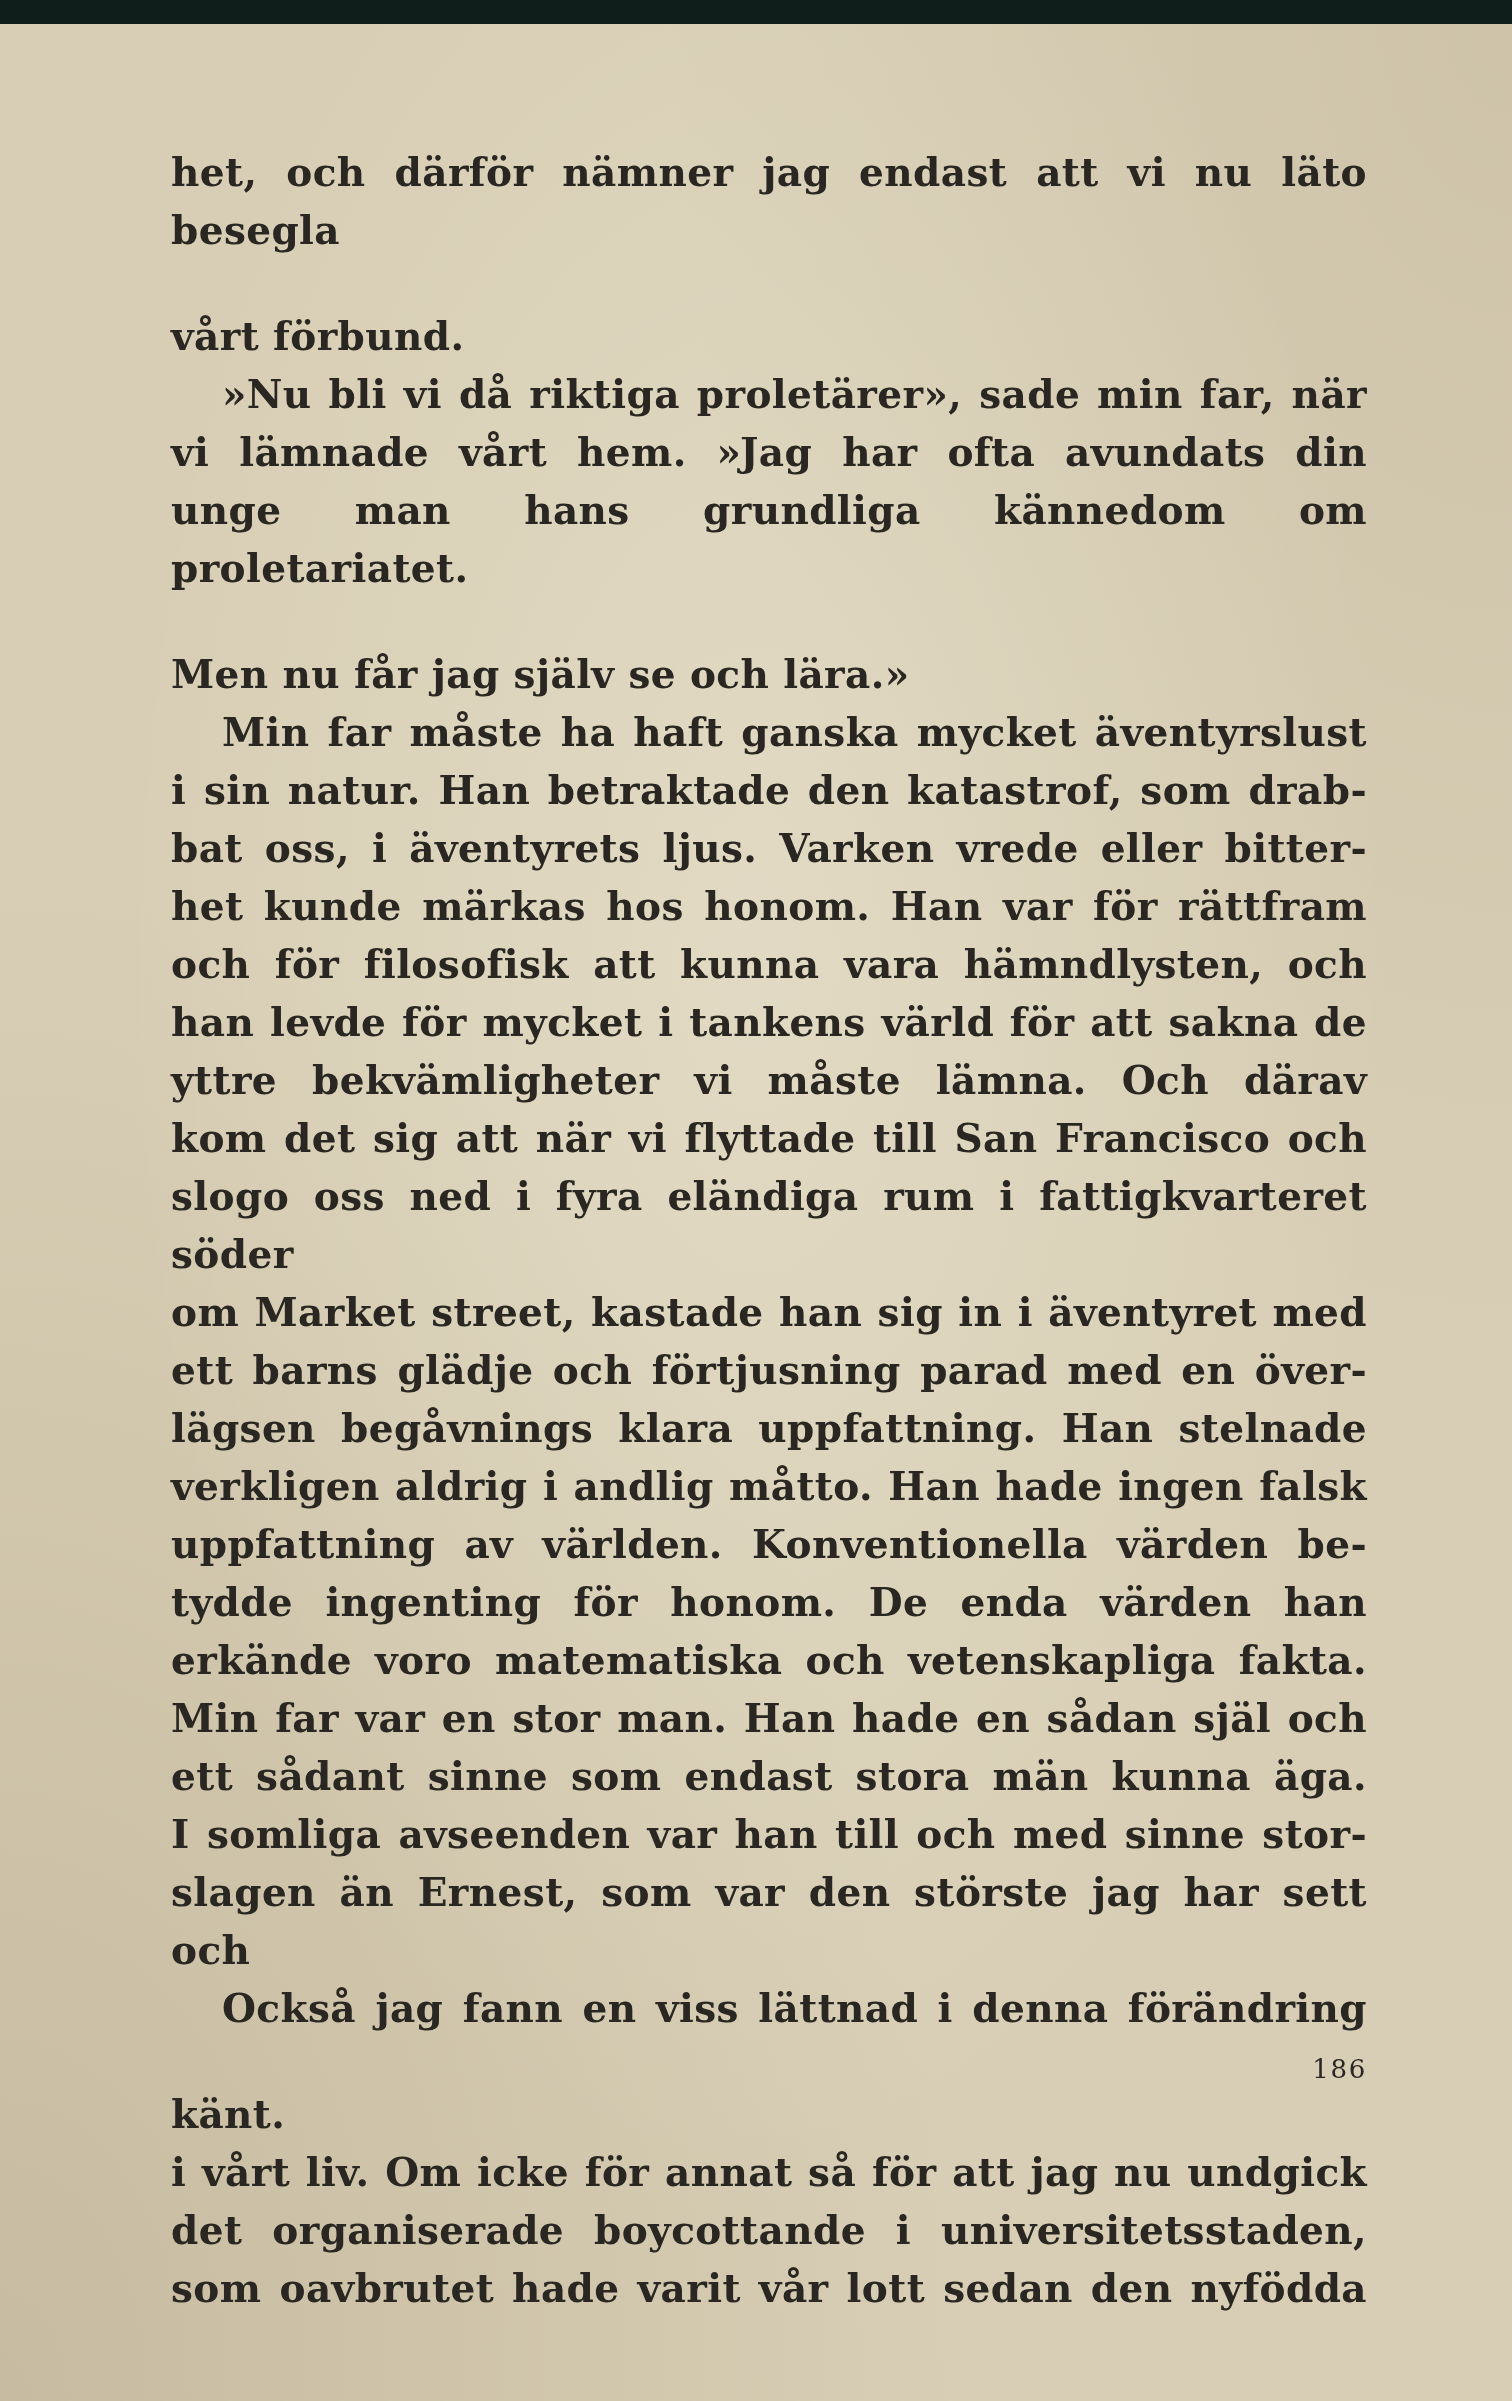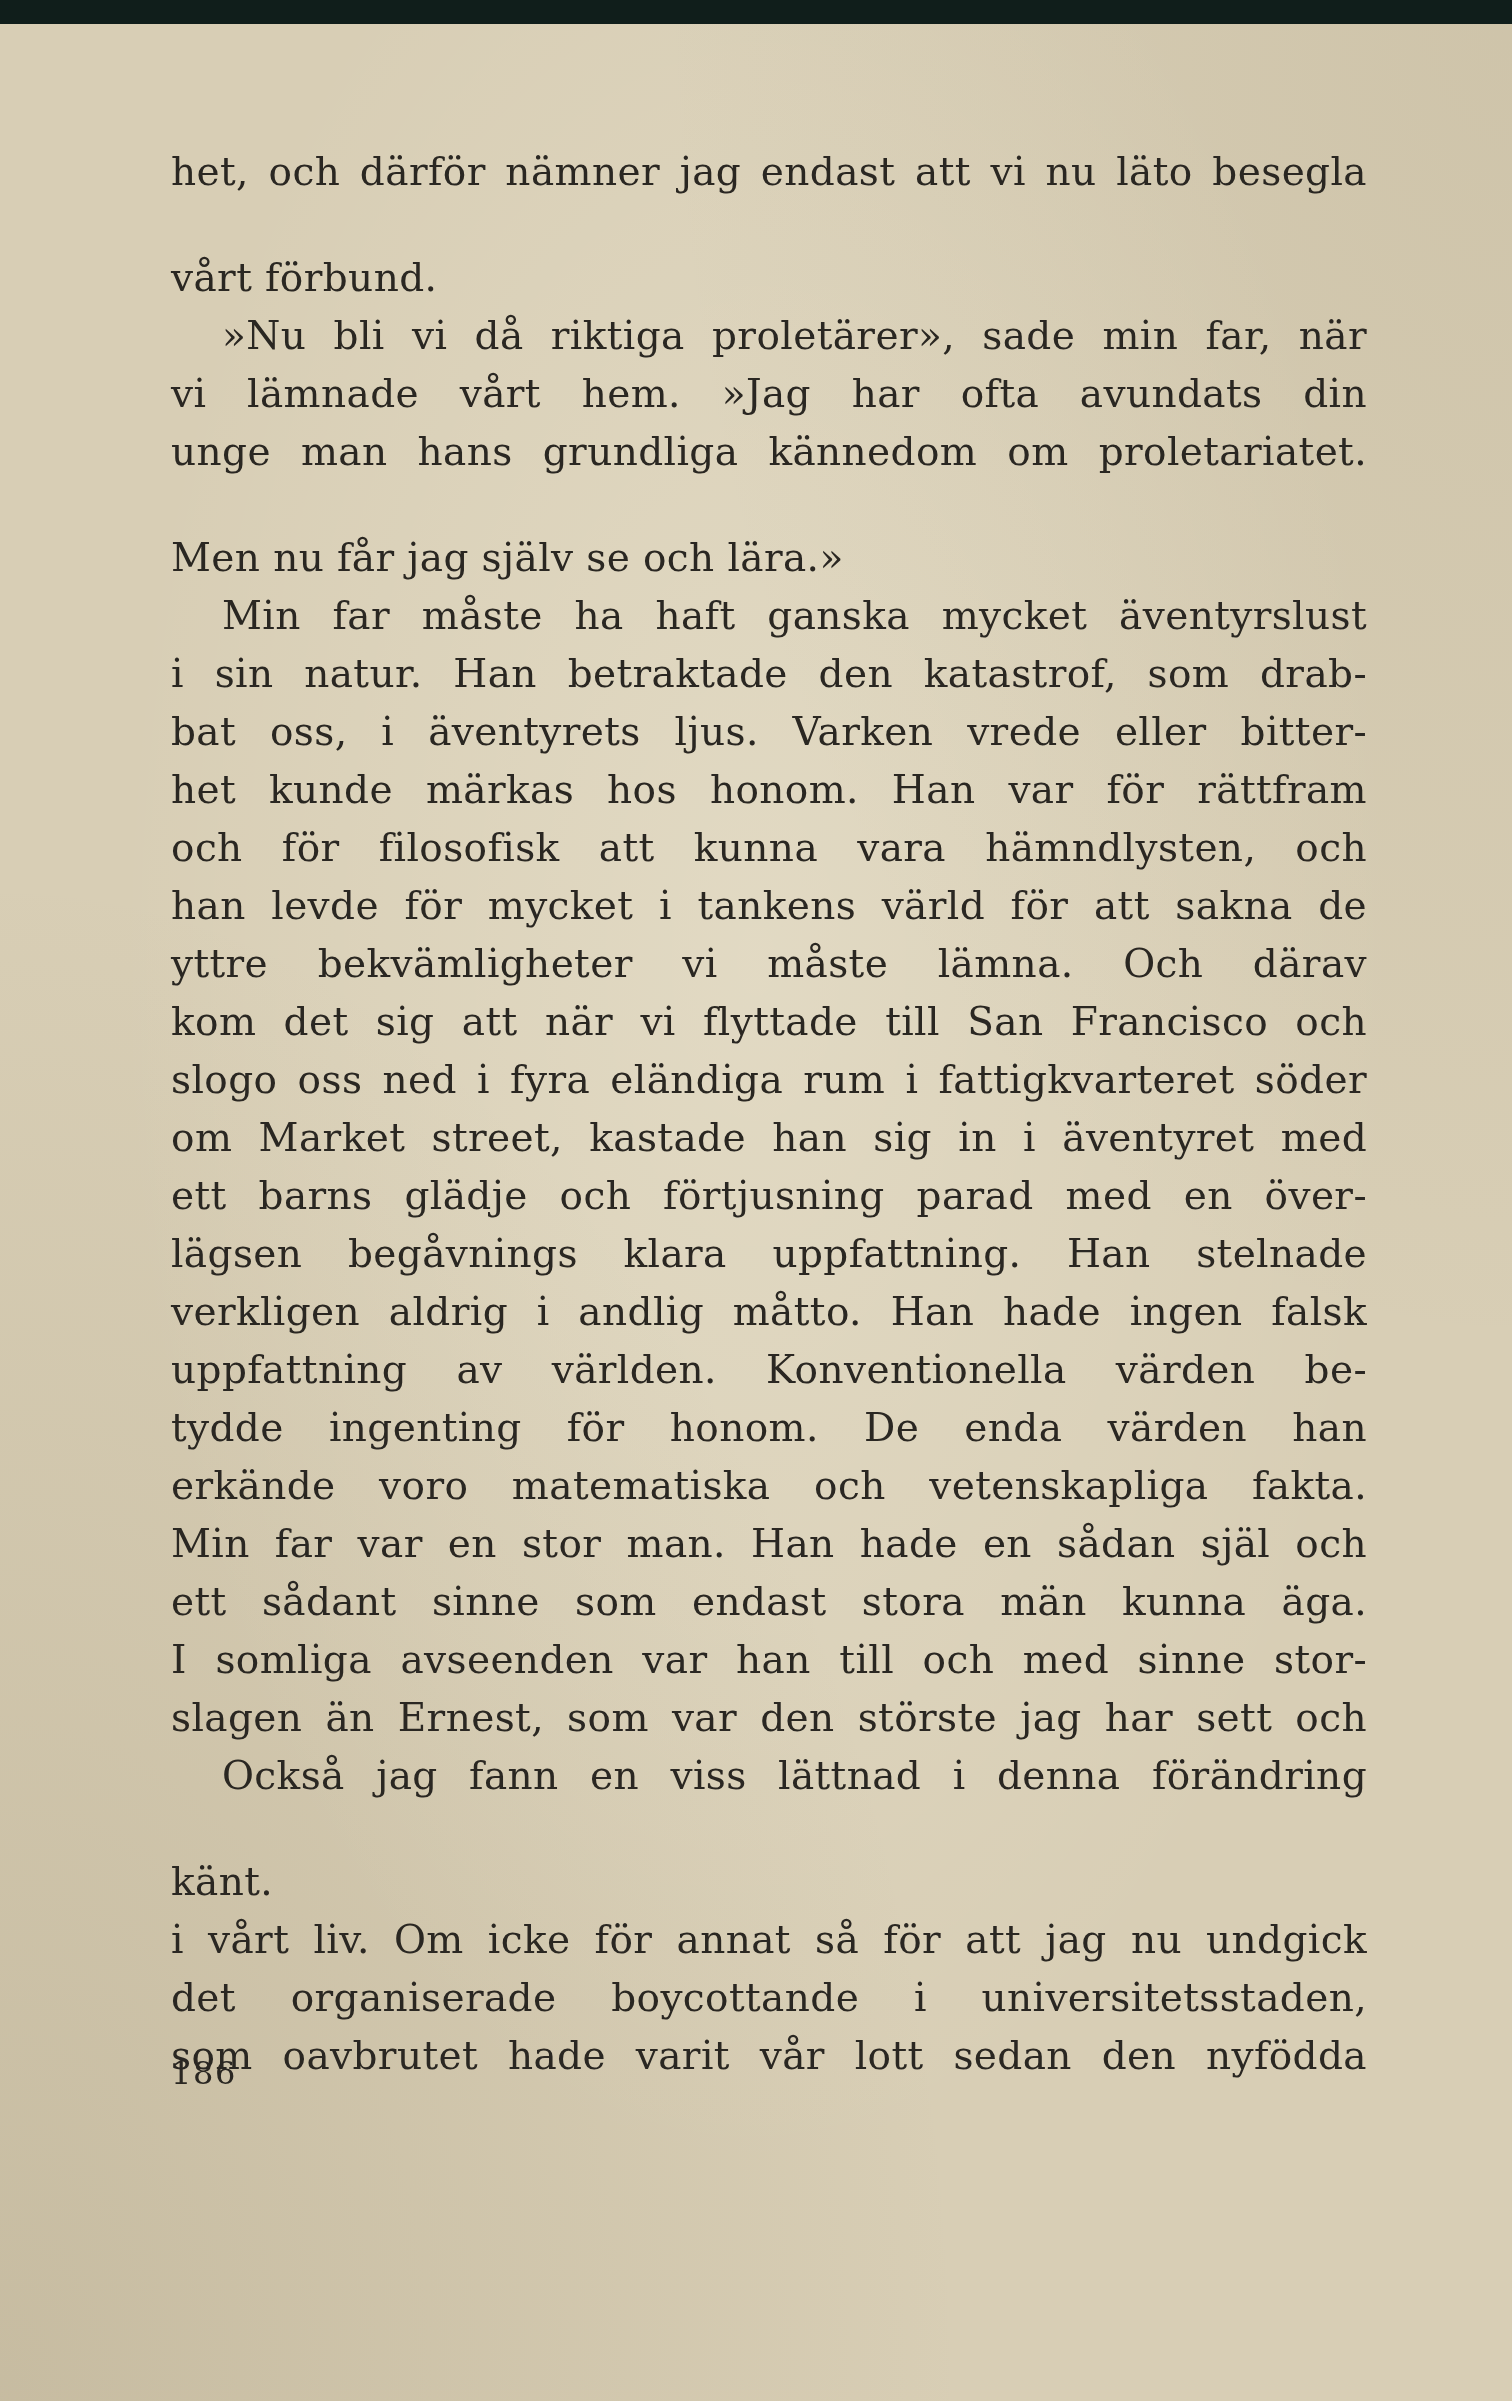--- a/index.html
+++ b/index.html
@@ -37,35 +37,36 @@
     left: 171px;
     top: 143px;
     width: 1196px;
     font-size: 39px;
     line-height: 58px;
     letter-spacing: 0.4px;
   }
   .line {
     text-align: justify;
     text-align-last: justify;
+    font-weight: bold;
   }
   .line.last {
     text-align-last: left;
     margin-top: 48px;
   }
   .line.indent {
     text-indent: 51px;
   }
   .page-number {
     position: absolute;
     top: 2054px;
     left: 171px;
     width: 1196px;
-    text-align: left;
-    font-size: 32px;
+    text-align: right;
+    font-size: 26px;
     letter-spacing: 1.7px;
   }
 </style>
 </head>
 <body>
 
 <div class="paper"></div>
 <div class="scan-edge-top"></div>
 
 <div class="text-block" id="text-block">

